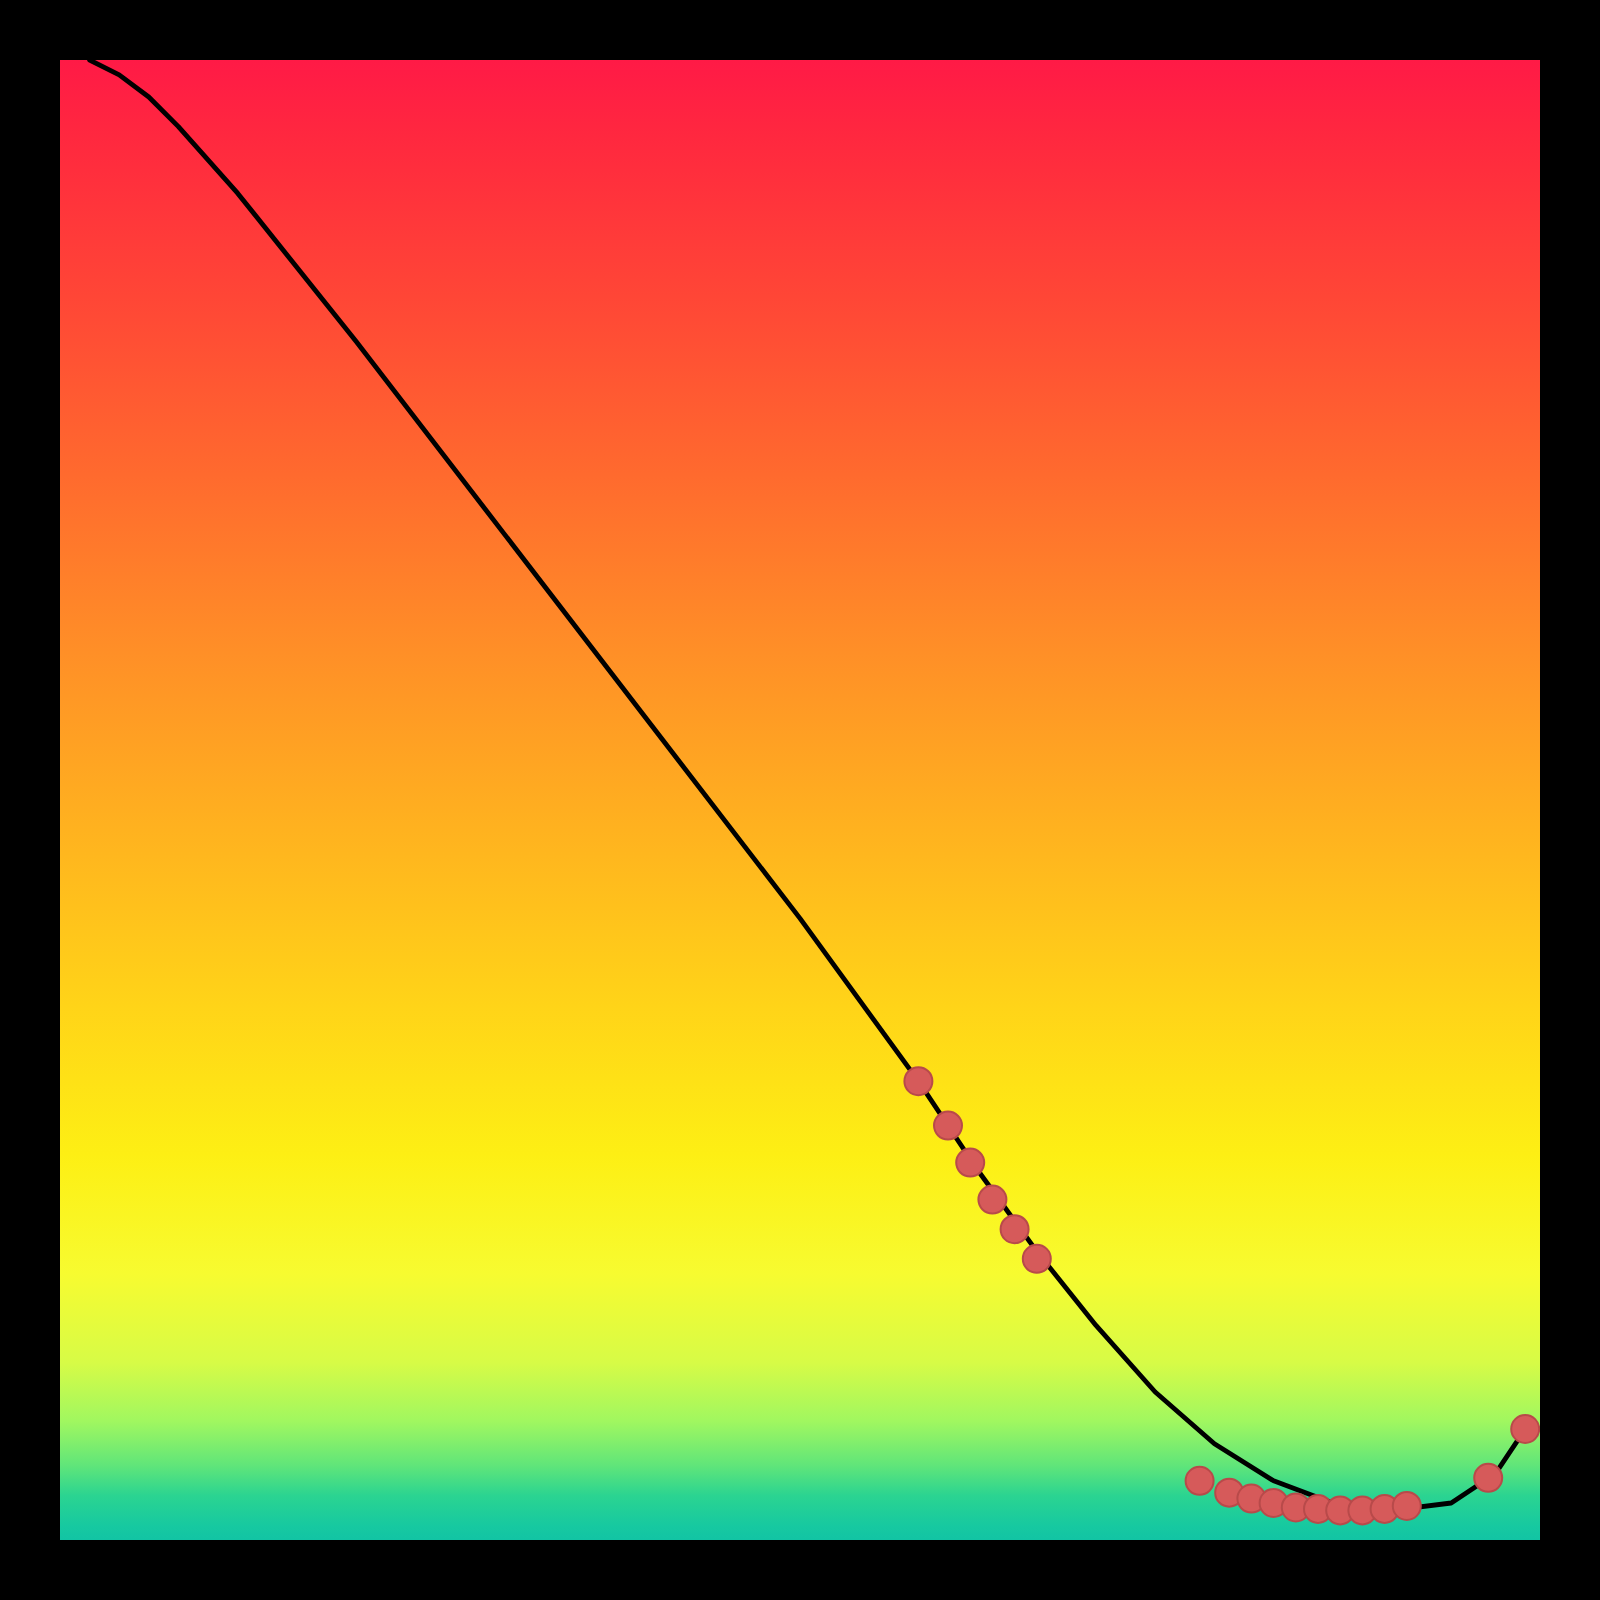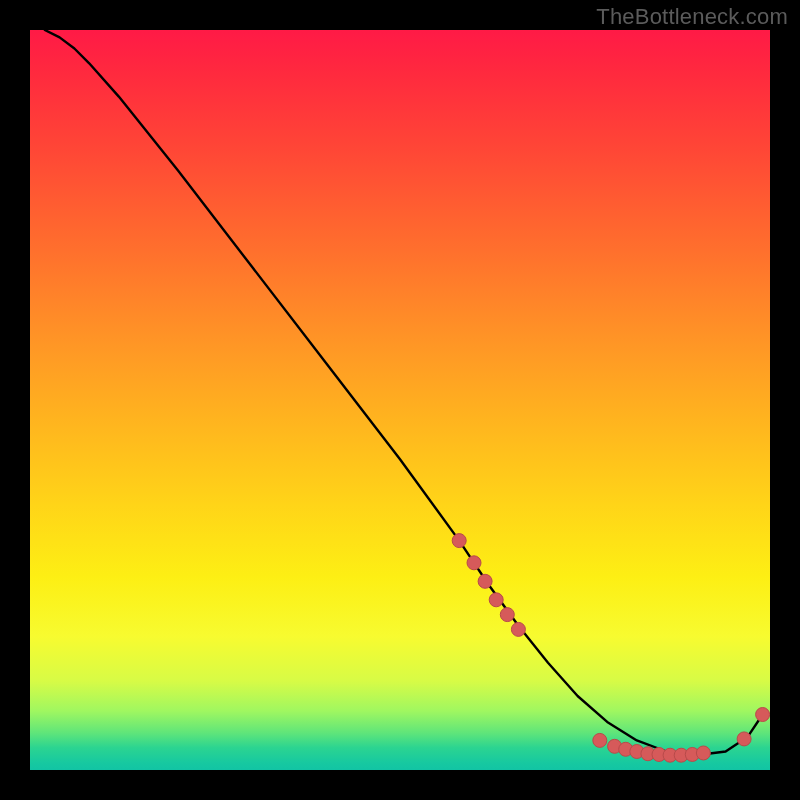--- a/index.html
+++ b/index.html
@@ -60,21 +60,20 @@
     top: 0;
     width: 740px;
     height: 740px;
     pointer-events: none;
   }
 </style>
 </head>
 <body>
 
 <div class="frame">
-  <div class="watermark">TheBottleneck.com</div>
 
   <div class="plot-area">
     <svg class="curve" viewBox="0 0 740 740" preserveAspectRatio="none">
       <path id="curve-path" fill="none" stroke="#000000" stroke-width="2.4" stroke-linecap="round" stroke-linejoin="round" d="M14.80 0.00 L29.60 7.40 L44.40 18.50 L59.20 33.30 L88.80 66.60 L148.00 140.60 L222.00 236.80 L296.00 333.00 L370.00 429.20 L429.20 510.60 L458.80 555.00 L488.40 595.70 L518.00 632.70 L547.60 666.00 L577.20 691.90 L606.80 710.40 L636.40 721.50 L666.00 725.20 L695.60 721.50 L717.80 706.70 L732.60 684.50"></path>
       <g id="markers">
           <circle cx="429.20" cy="510.60" r="7" fill="#d65a5a" stroke="#b84a4a" stroke-width="1"></circle>
           <circle cx="444.00" cy="532.80" r="7" fill="#d65a5a" stroke="#b84a4a" stroke-width="1"></circle>
           <circle cx="455.10" cy="551.30" r="7" fill="#d65a5a" stroke="#b84a4a" stroke-width="1"></circle>
           <circle cx="466.20" cy="569.80" r="7" fill="#d65a5a" stroke="#b84a4a" stroke-width="1"></circle>
           <circle cx="477.30" cy="584.60" r="7" fill="#d65a5a" stroke="#b84a4a" stroke-width="1"></circle>

